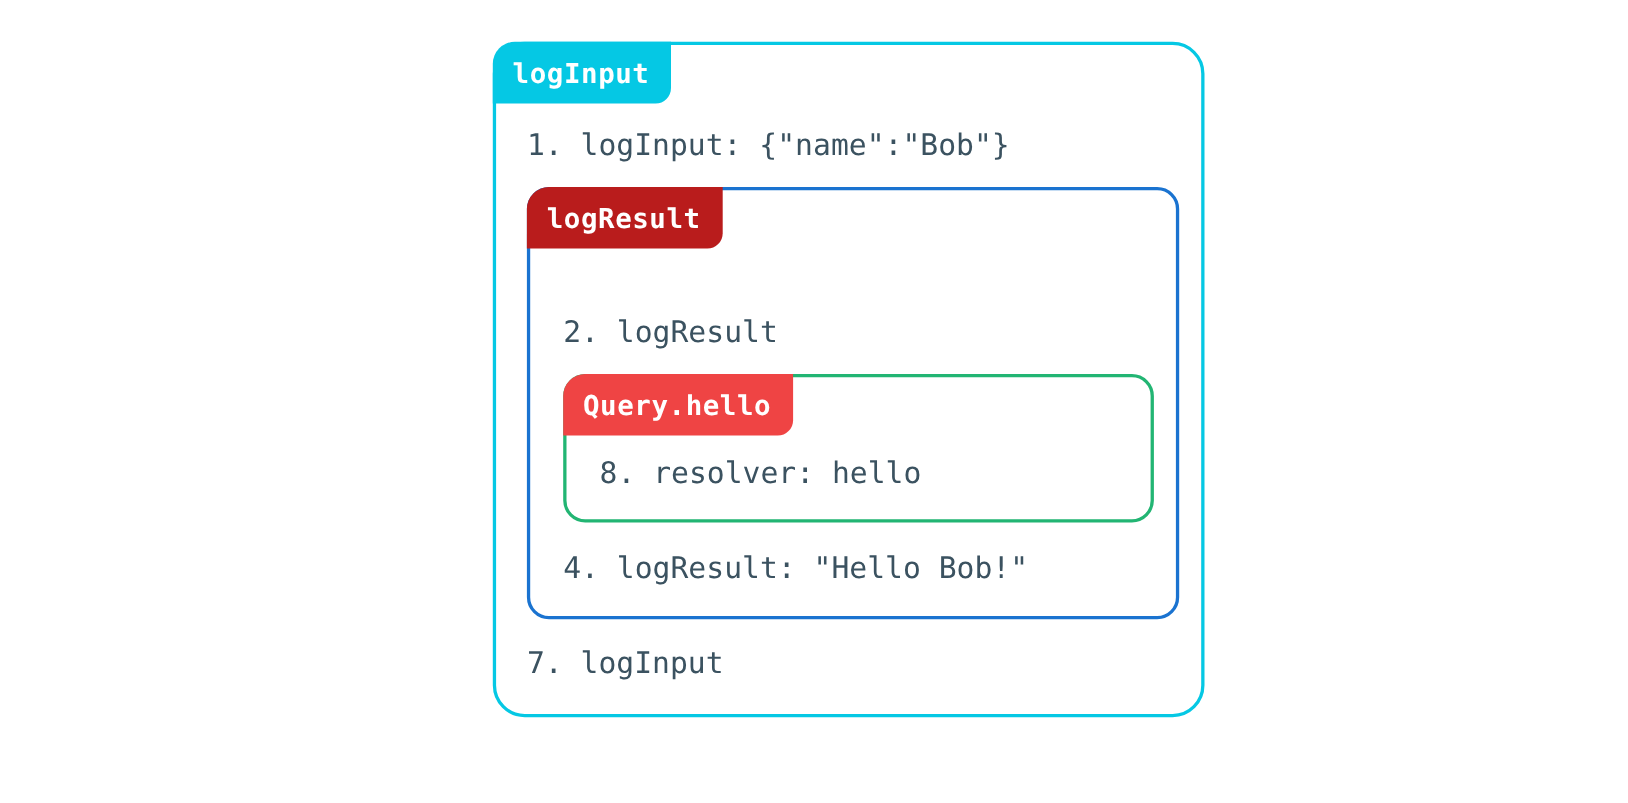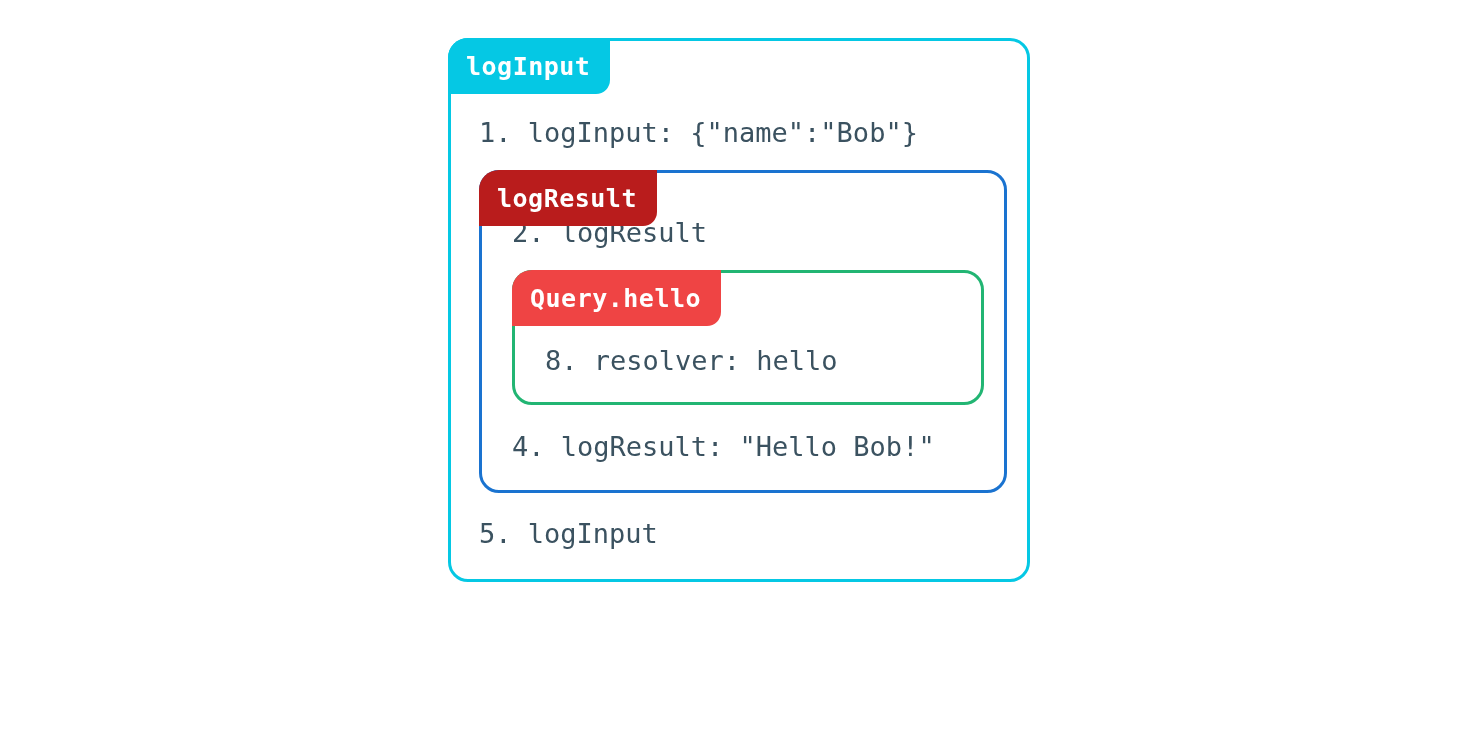--- a/index.html
+++ b/index.html
@@ -64,35 +64,36 @@
     white-space: pre;
     margin: 0;
     padding: 0;
   }
 
   
   .level-outer {
     position: absolute;
     left: 448px;
     top: 38px;
-    width: 582px;
+    width: 647px;
     border-color: #05c8e4;
+    border-radius: 29px;
   }
   .level-outer > .box-label { background: #05c8e4; }
   .level-outer > .box-body { padding-top: 76px; padding-bottom: 30px; }
   .level-outer .log-line.first { margin-bottom: 22px; }
   .level-outer .log-line.last { margin-top: 25px; }
 
   
   .level-mid {
     width: 100%;
     border-color: #1a73d0;
   }
   .level-mid > .box-label { background: #b91c1c; }
-  .level-mid > .box-body { padding-top: 44px; padding-bottom: 28px; padding-left: 30px; }
+  .level-mid > .box-body { padding-top: 114px; padding-bottom: 28px; padding-left: 30px; }
   .level-mid .log-line.first { margin-bottom: 22px; }
   .level-mid .log-line.last { margin-top: 26px; }
 
   
   .level-inner {
     width: 100%;
     border-color: #22b573;
   }
   .level-inner > .box-label { background: #ef4444; }
   .level-inner > .box-body { padding-top: 72px; padding-bottom: 26px; padding-left: 30px; }
@@ -124,16 +125,16 @@
 
             <div class="box-body">
               <div class="log-line">8. resolver: hello</div>
             </div>
           </div>
 
           <div class="log-line last">4. logResult: "Hello Bob!"</div>
         </div>
       </div>
 
-      <div class="log-line last">5. logInput</div>
+      <div class="log-line last">7. logInput</div>
     </div>
   </div>
 </div>
 
 </body></html>

